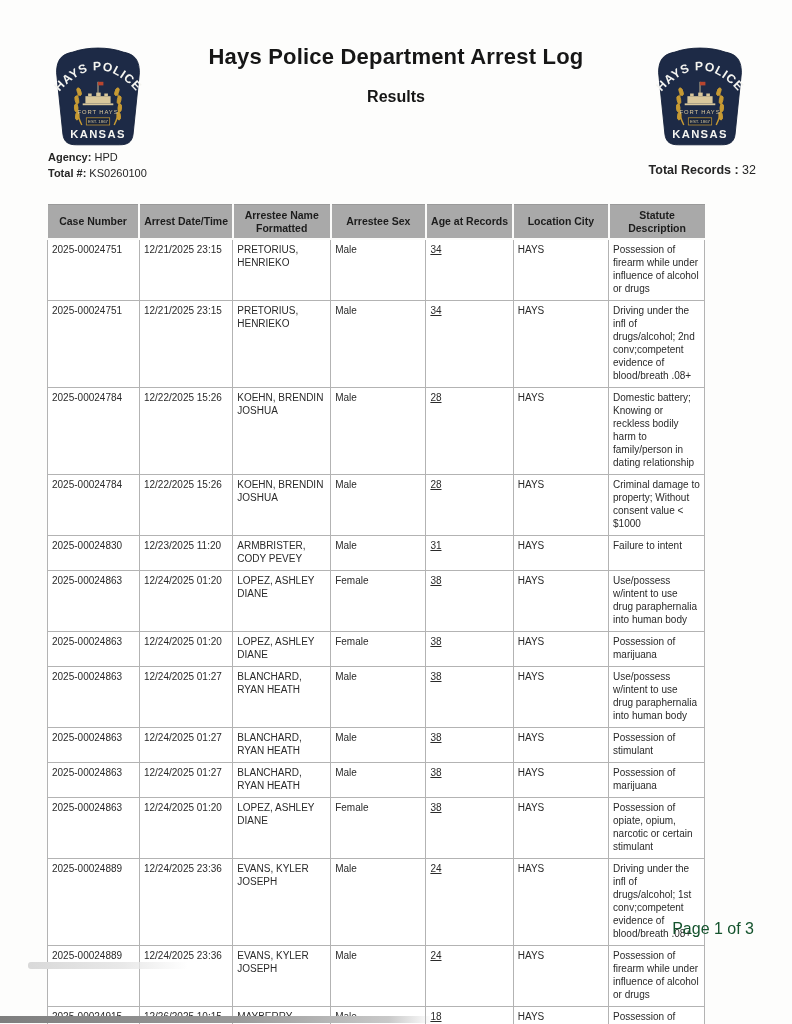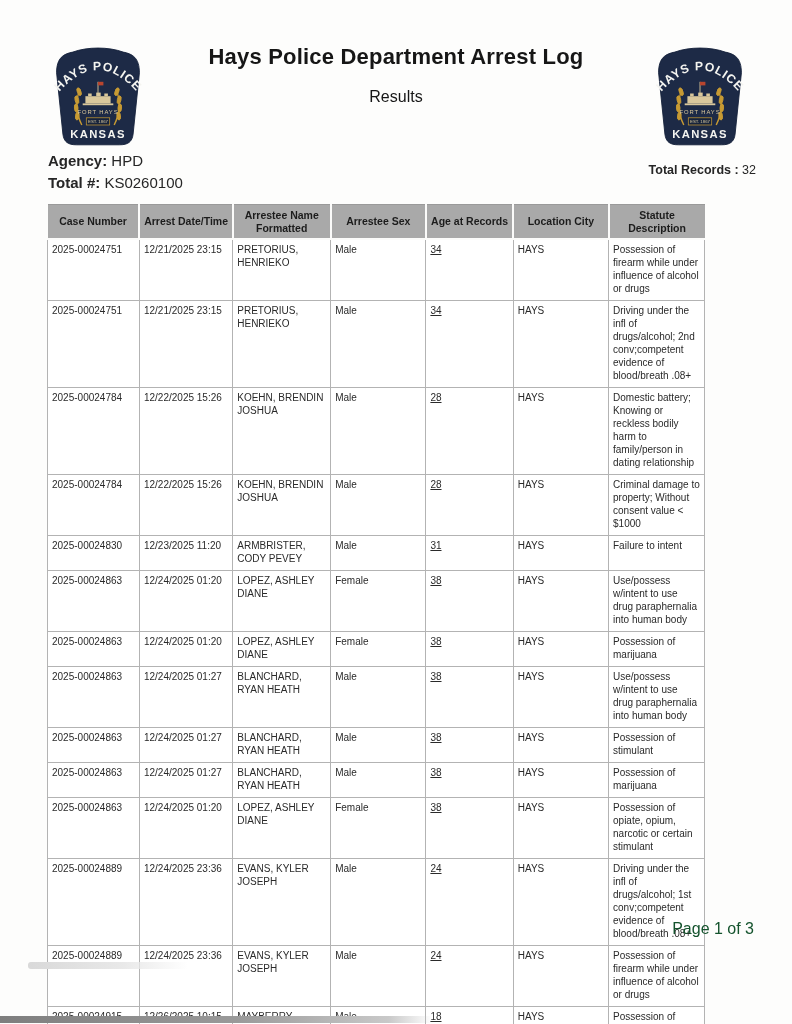--- a/index.html
+++ b/index.html
@@ -8,22 +8,22 @@
     background:#fdfdfc;overflow:hidden;
     font-family:"Liberation Sans","DejaVu Sans",sans-serif;
     color:#222;
   }
   
   .badge{position:absolute;top:40px;width:108px;height:116px;}
   .badge.left{left:44px;}
   .badge.right{left:646px;}
   .title-block{position:absolute;left:146px;top:44px;width:500px;text-align:center;}
   .doc-title{font-size:22px;font-weight:bold;color:#161616;letter-spacing:.2px;}
-  .doc-subtitle{font-size:16px;font-weight:normal;color:#161616;margin-top:18px;}
-  .agency-block{position:absolute;left:48px;top:150px;font-size:15px;line-height:1.45;color:#262626;}
+  .doc-subtitle{font-size:16px;font-weight:bold;color:#161616;margin-top:18px;}
+  .agency-block{position:absolute;left:48px;top:150px;font-size:11px;line-height:1.45;color:#262626;}
   .agency-line .lbl{font-weight:bold;}
   .total-records{position:absolute;right:36px;top:163px;font-size:12.5px;color:#262626;margin-left:25px;}
   .total-records .lbl{font-weight:bold;}
   
   .tbl-wrap{position:absolute;left:47px;top:204px;width:658px;}
   table{width:100%;border-collapse:collapse;table-layout:fixed;}
   thead th{
     background:#a9a9a9;color:#1c1c1c;font-size:10.5px;font-weight:bold;
     text-align:center;vertical-align:middle;padding:4px 2px;line-height:1.2;
     border-left:2px solid #fbfbfa;border-bottom:2px solid #fbfbfa;border-top:1px solid #9a9a9a;

